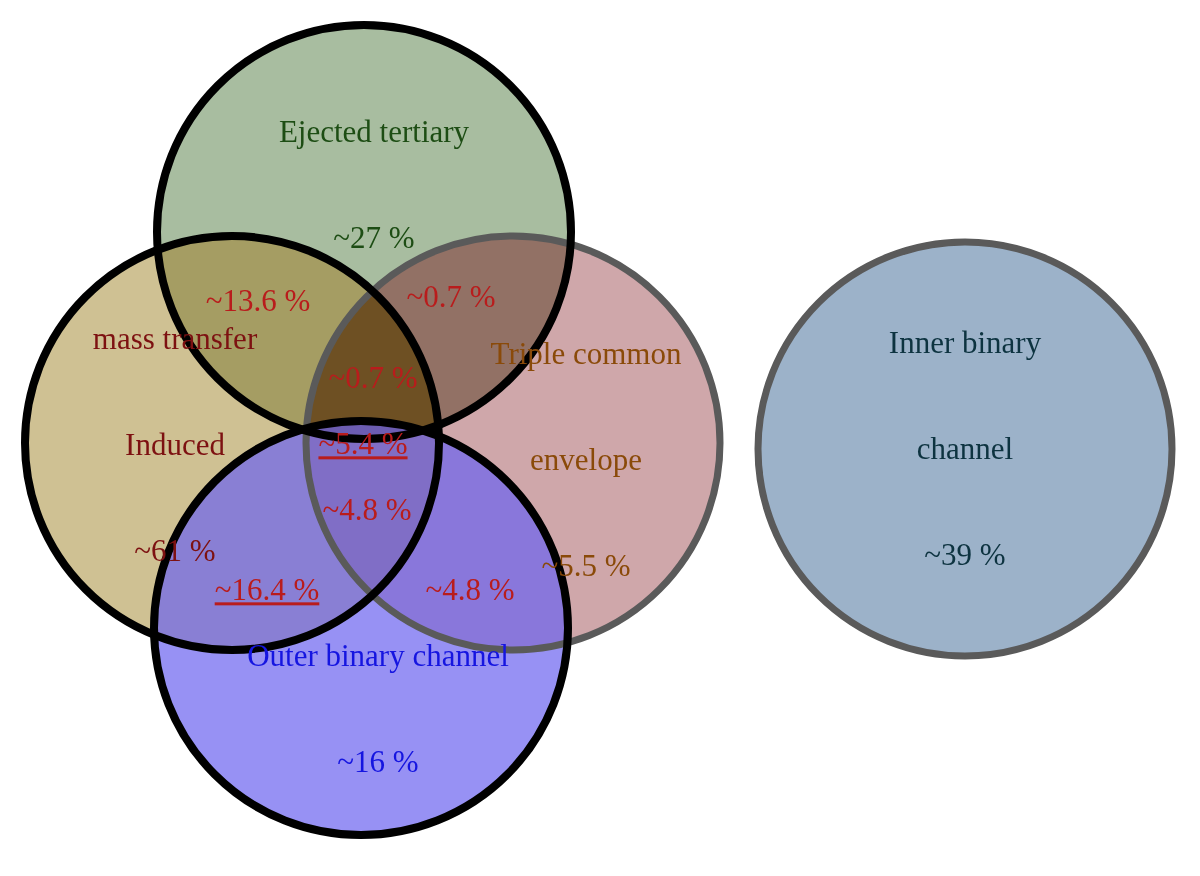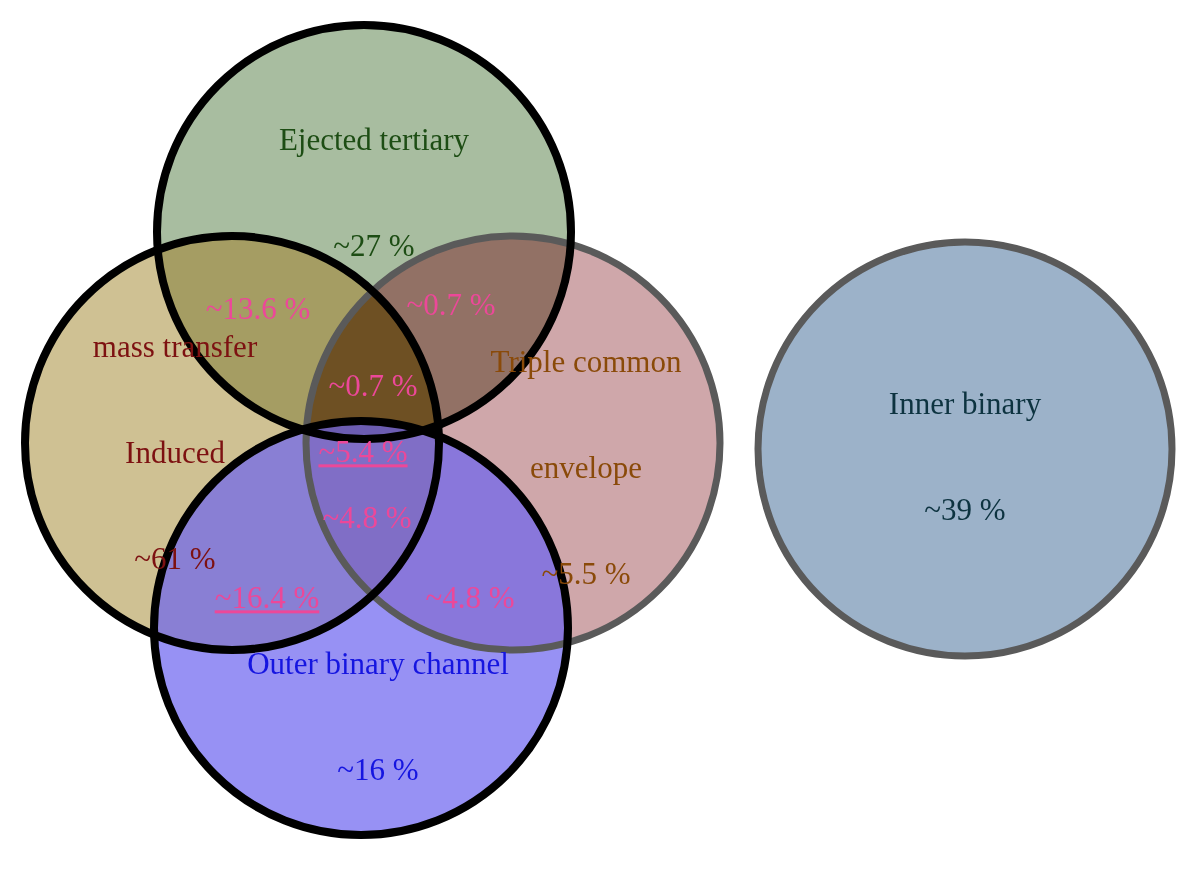--- a/index.html
+++ b/index.html
@@ -23,36 +23,36 @@
     position: absolute;
     left: 0;
     top: 0;
     width: 1200px;
     height: 876px;
     display: block;
   }
   .label-layer {
     position: absolute;
     left: 0;
-    top: 12px;
+    top: 4px;
     width: 1200px;
     height: 780px;
     pointer-events: none;
   }
   .lbl {
     position: absolute;
     text-align: center;
     line-height: 1.14;
     white-space: pre;
     transform: translate(-50%, -50%);
     font-family: "Liberation Serif", "DejaVu Serif", serif;
   }
   .lbl .ln { display: block; }
   .set-label { font-size: 31px; }
-  .region-label { font-size: 31px; color: #ec4899; text-align: right; }
+  .region-label { font-size: 31px; color: #b91c1c; text-align: right; }
 </style>
 </head>
 <body>
 
 <div id="venn-figure">
 
   <svg id="venn-canvas" viewBox="0 0 1200 876">
     <defs>
       <clipPath id="clip-green">
           <circle cx="364" cy="232" r="207"></circle>
@@ -123,20 +123,21 @@
       <span class="ln">~5.5 %</span>
     </div>
 
     <div class="lbl set-label" style="left:378px; top:704px; color:#1515e0;">
       <span class="ln">Outer binary channel</span>
       <span class="ln">~16 %</span>
     </div>
 
     <div class="lbl set-label" style="left:965px; top:444px; color:#0d3340;">
       <span class="ln">Inner binary</span>
+      <span class="ln">channel</span>
       <span class="ln">~39 %</span>
     </div>
 
     <div class="lbl region-label" style="left:258px; top:297px;">~13.6 %</div>
 
     <div class="lbl region-label" style="left:451px; top:293px;">~0.7 %</div>
 
     <div class="lbl region-label" style="left:373px; top:374px;">~0.7 %</div>
 
     <div class="lbl region-label" style="left:363px; top:440px;text-decoration:underline;">~5.4 %</div>

